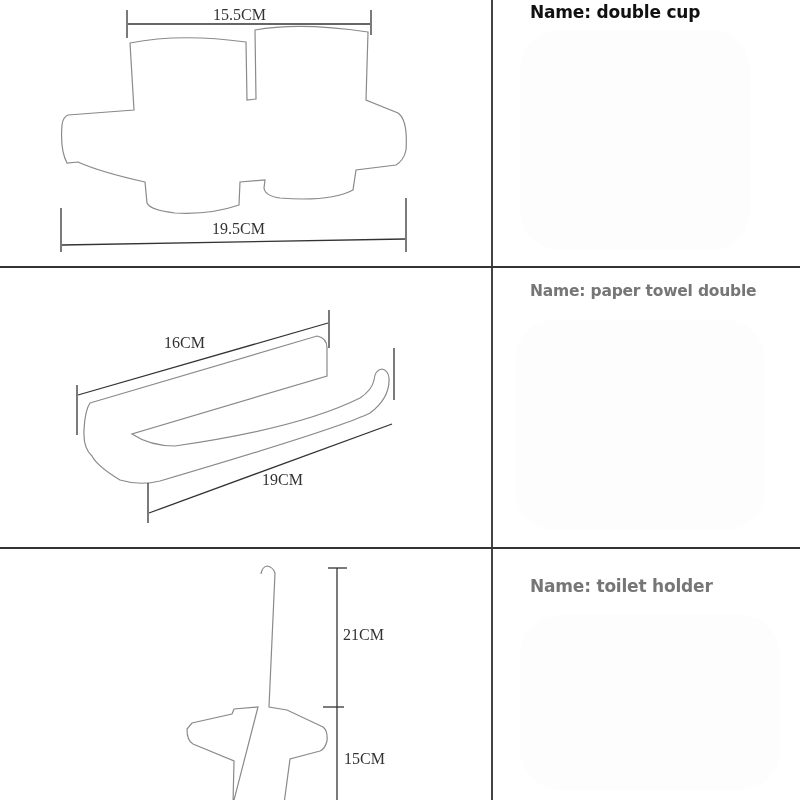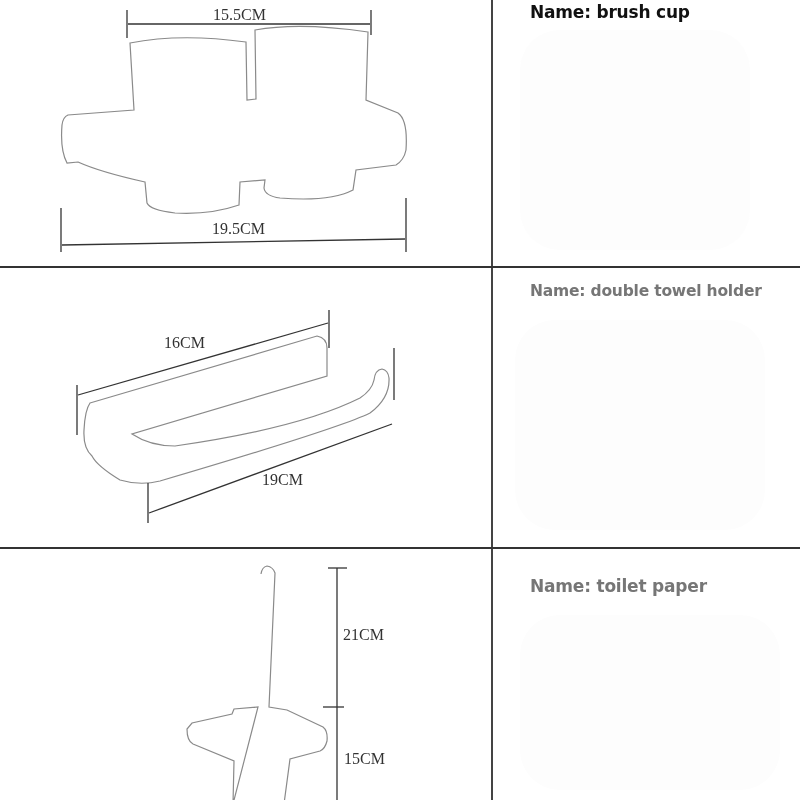--- a/index.html
+++ b/index.html
@@ -32,49 +32,49 @@
     <path d="M130 43 Q180 33 246 42 L247 100 L256 99 L255 30 Q300 22 368 32 L366 100 L398 113 Q408 120 406 150 Q404 160 396 165 L356 170 L353 190 Q330 202 280 198 Q265 196 264 188 L265 180 L240 182 L239 205 Q210 215 175 213 Q150 210 147 203 L145 182 Q100 172 78 162 L67 163 Q60 150 62 125 Q63 117 68 115 L134 110 Z" fill="none" stroke="#8a8a8a" stroke-width="1.2"></path>
 
     <g>
       <line x1="61" y1="208" x2="61" y2="252" stroke="#333" stroke-width="1.3"></line>
       <line x1="406" y1="198" x2="406" y2="252" stroke="#333" stroke-width="1.3"></line>
       <line x1="62" y1="245" x2="405" y2="239" stroke="#333" stroke-width="1.3"></line>
       <text class="dim-label" x="212" y="234">19.5CM</text>
     </g>
   </svg>
 </div>
-<div class="name-label" style="top: 2px; color: rgb(17, 17, 17);">Name: brush cup</div>
+<div class="name-label" style="top: 2px; color: rgb(17, 17, 17);">Name: double cup</div>
 <div class="ghost" style="left:520px; top:30px; width:230px; height:220px;"></div>
 
 <div class="drawing" style="top:268px; height:279px;border-radius:9px;">
   <svg width="490" height="279" viewBox="0 0 490 279">
     <g>
       <line x1="77" y1="117" x2="77" y2="167" stroke="#333" stroke-width="1.3"></line>
       <line x1="329" y1="42" x2="329" y2="80" stroke="#333" stroke-width="1.3"></line>
       <line x1="78" y1="127" x2="328" y2="55" stroke="#333" stroke-width="1.3"></line>
       <text class="dim-label" x="164" y="80">16CM</text>
     </g>
     <path d="M90 135 L317 68 Q327 70 327 80 L327 108 L132 166 Q150 178 175 178 Q300 160 360 130 Q372 122 374 112 Q375 102 382 101 Q388 102 389 110 Q390 130 370 145 Q340 160 160 213 Q140 218 120 212 Q97 198 92 188 Q83 180 84 162 Q85 142 90 135 Z" fill="none" stroke="#8a8a8a" stroke-width="1.2"></path>
     <g>
       <line x1="394" y1="80" x2="394" y2="132" stroke="#333" stroke-width="1.3"></line>
       <line x1="148" y1="215" x2="148" y2="255" stroke="#333" stroke-width="1.3"></line>
       <line x1="149" y1="245" x2="392" y2="156" stroke="#333" stroke-width="1.3"></line>
       <text class="dim-label" x="262" y="217">19CM</text>
     </g>
   </svg>
 </div>
-<div class="name-label" style="top: 282px; font-size: 15.5px; color: rgb(118, 118, 118);">Name: double towel holder</div>
+<div class="name-label" style="top: 282px; font-size: 15.5px; color: rgb(118, 118, 118);">Name: paper towel double</div>
 <div class="ghost" style="left:515px; top:320px; width:250px; height:210px;"></div>
 
 <div class="drawing" style="top:549px; height:251px;padding-left:40px;">
   <svg width="490" height="251" viewBox="0 0 490 251">
     <path d="M221 25 Q222 18 227 17 Q233 18 235 24 L229 158 L247 161 L283 178 Q288 182 287 192 Q285 200 280 202 L250 210 L244 255 M193 255 L194 212 L153 195 Q147 192 147 180 L152 174 L192 165 L194 160 L218 158 Z" fill="none" stroke="#8a8a8a" stroke-width="1.2"></path>
     <g>
       <line x1="288" y1="19" x2="307" y2="19" stroke="#333" stroke-width="1.3"></line>
       <line x1="297" y1="19" x2="297" y2="251" stroke="#333" stroke-width="1.3"></line>
       <line x1="283" y1="158" x2="304" y2="158" stroke="#333" stroke-width="1.3"></line>
       <text class="dim-label" x="303" y="91">21CM</text>
       <text class="dim-label" x="304" y="215">15CM</text>
     </g>
   </svg>
 </div>
-<div class="name-label" style="top: 576px; font-size: 17px; color: rgb(118, 118, 118);">Name: toilet paper</div>
+<div class="name-label" style="top: 576px; font-size: 17px; color: rgb(118, 118, 118);">Name: toilet holder</div>
 <div class="ghost" style="left:520px; top:615px; width:260px; height:175px;"></div>
 
 </body></html>

